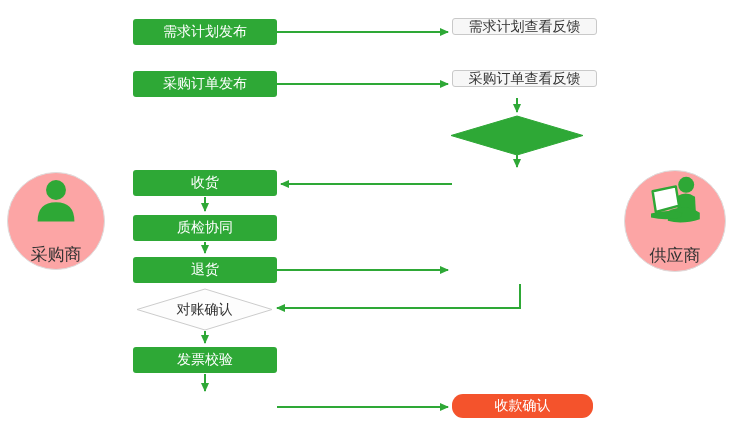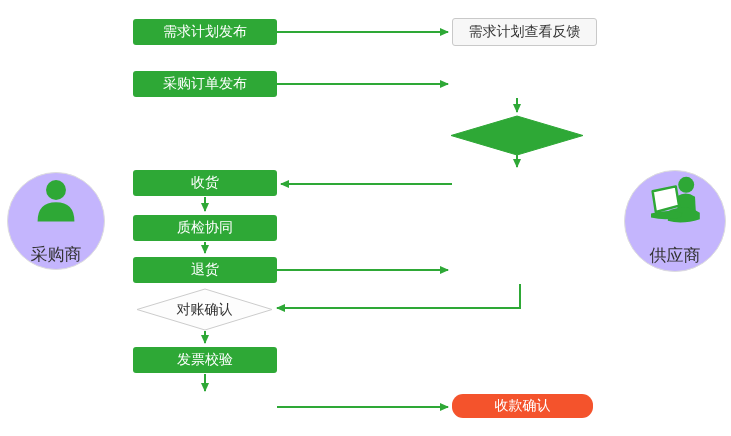--- a/index.html
+++ b/index.html
@@ -18,36 +18,36 @@
   .edges path.line{fill:none;stroke:var(--green);stroke-width:2px;}
   .edges #arw path{fill:var(--green);stroke:none;}
   .edges polygon.diamond-green{fill:var(--green);stroke:var(--green);}
   .edges polygon.diamond-white{fill:#FDFDFD;stroke:#CCCCCC;stroke-width:1px;}
   .gbox{
     position:absolute;left:133px;width:144px;height:26px;
     background:var(--green);color:#fff;border-radius:3px;
     display:flex;align-items:center;justify-content:center;font-size:14px;
   }
   .wbox{
-    position:absolute;left:452px;width:145px;height:28px;box-sizing:border-box;
+    position:absolute;left:452px;width:145px;height:17px;box-sizing:border-box;
     background:var(--box_fill);border:1px solid var(--box_border);border-radius:3px;
     color:var(--text_dark);display:flex;align-items:center;justify-content:center;font-size:14px;
   }
   .rbox{
     position:absolute;left:452px;top:394px;width:141px;height:24px;
     background:var(--red);color:#fff;border-radius:11px;
     display:flex;align-items:center;justify-content:center;font-size:14px;
   }
   .dlabel{
     position:absolute;display:flex;align-items:center;justify-content:center;font-size:14px;
   }
   .dlabel.on-green{color:#ffffff;}
   .dlabel.on-white{color:var(--text_dark);}
   .actor{
-    position:absolute;border-radius:50%;background:#c4b5fd;border:1px solid #DDDDDD;
+    position:absolute;border-radius:50%;background:#fca5a5;border:1px solid #DDDDDD;
     box-sizing:border-box;display:flex;flex-direction:column;align-items:center;justify-content:center;gap:19px;
   }
   .actor svg{display:block;}
   .actor-label{font-size:17px;color:var(--text_dark);margin-top:1px;}
   .icon-green{fill:var(--green);}
   .icon-screen{fill:#ffffff;stroke:var(--green);stroke-width:3px;stroke-linejoin:round;}
 </style>
 </head>
 <body>
 
@@ -76,20 +76,21 @@
   </svg>
 
   <div class="gbox" style="top:19px">需求计划发布</div>
   <div class="gbox" style="top:71px">采购订单发布</div>
   <div class="gbox" style="top:170px">收货</div>
   <div class="gbox" style="top:215px">质检协同</div>
   <div class="gbox" style="top:257px">退货</div>
   <div class="gbox" style="top:347px">发票校验</div>
 
   <div class="wbox" style="top:18px">需求计划查看反馈</div>
+  <div class="wbox" style="top:70px">采购订单查看反馈</div>
 
   <div class="rbox">收款确认</div>
 
   <div class="dlabel on-white" style="left:137px;top:289px;width:135px;height:41px">对账确认</div>
 
   <div class="actor" style="left:7px;top:172px;width:98px;height:98px">
     <svg width="50" height="46" viewBox="0 0 64 60">
       <circle class="icon-green" cx="32" cy="17" r="13"></circle>
       <path class="icon-green" d="M8,58 Q8,33 32,33 Q56,33 56,58 Z"></path>
     </svg>

